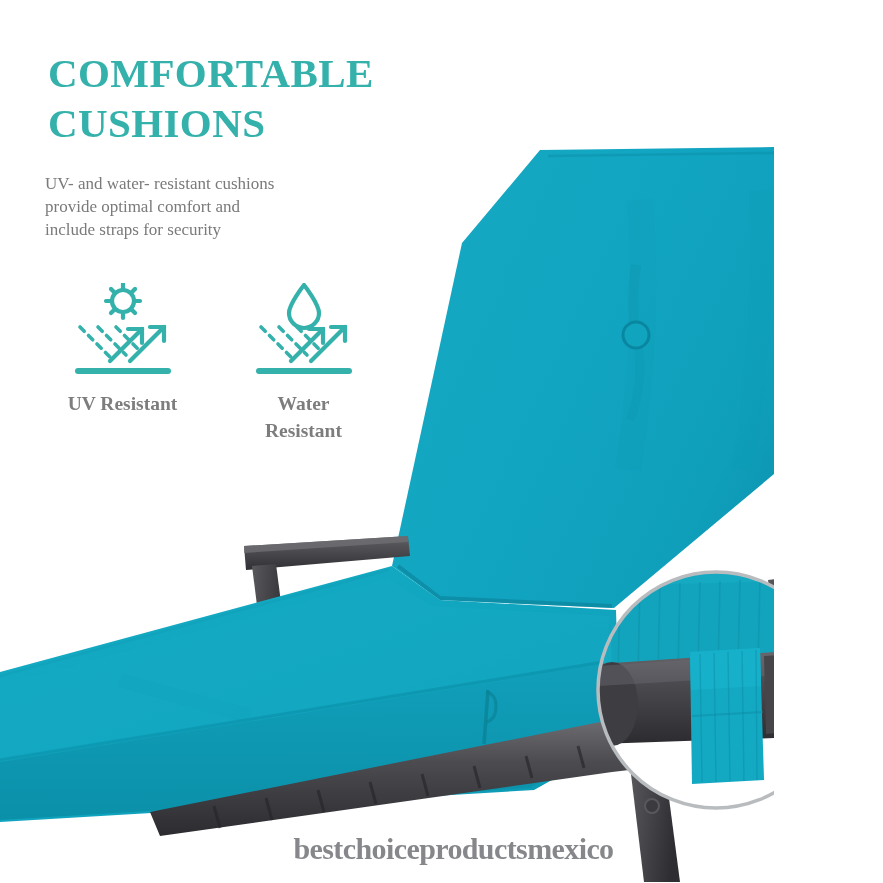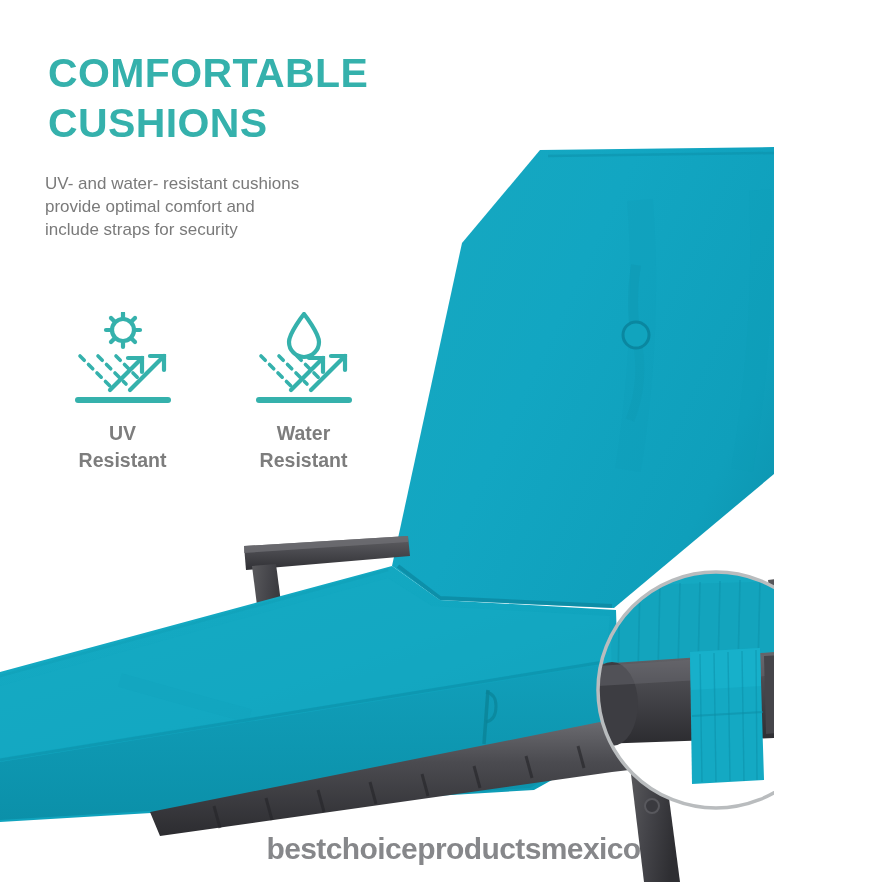--- a/index.html
+++ b/index.html
@@ -6,21 +6,21 @@
     margin: 0;
     padding: 0;
     background: #ffffff;
   }
   #stage {
     position: relative;
     width: 774px;
     height: 883px;
     background: #ffffff;
     overflow: hidden;
-    font-family: Liberation Sans, sans-serif;
+    font-family: Liberation Serif, serif;
   }
 
   
   .headline {
     position: absolute;
     left: 48px;
     top: 48px;
     width: 430px;
     font-size: 41px;
     font-weight: bold;
@@ -37,21 +37,21 @@
     font-size: 17px;
     line-height: 1.36;
     color: #7a7a7a;
     white-space: pre-line;
   }
 
   
   .features {
     position: absolute;
     left: 48px;
-    top: 312px;
+    top: 283px;
     width: 330px;
     display: flex;
     gap: 32px;
   }
   .feature {
     width: 160px;
     display: flex;
     flex-direction: column;
     align-items: center;
   }

